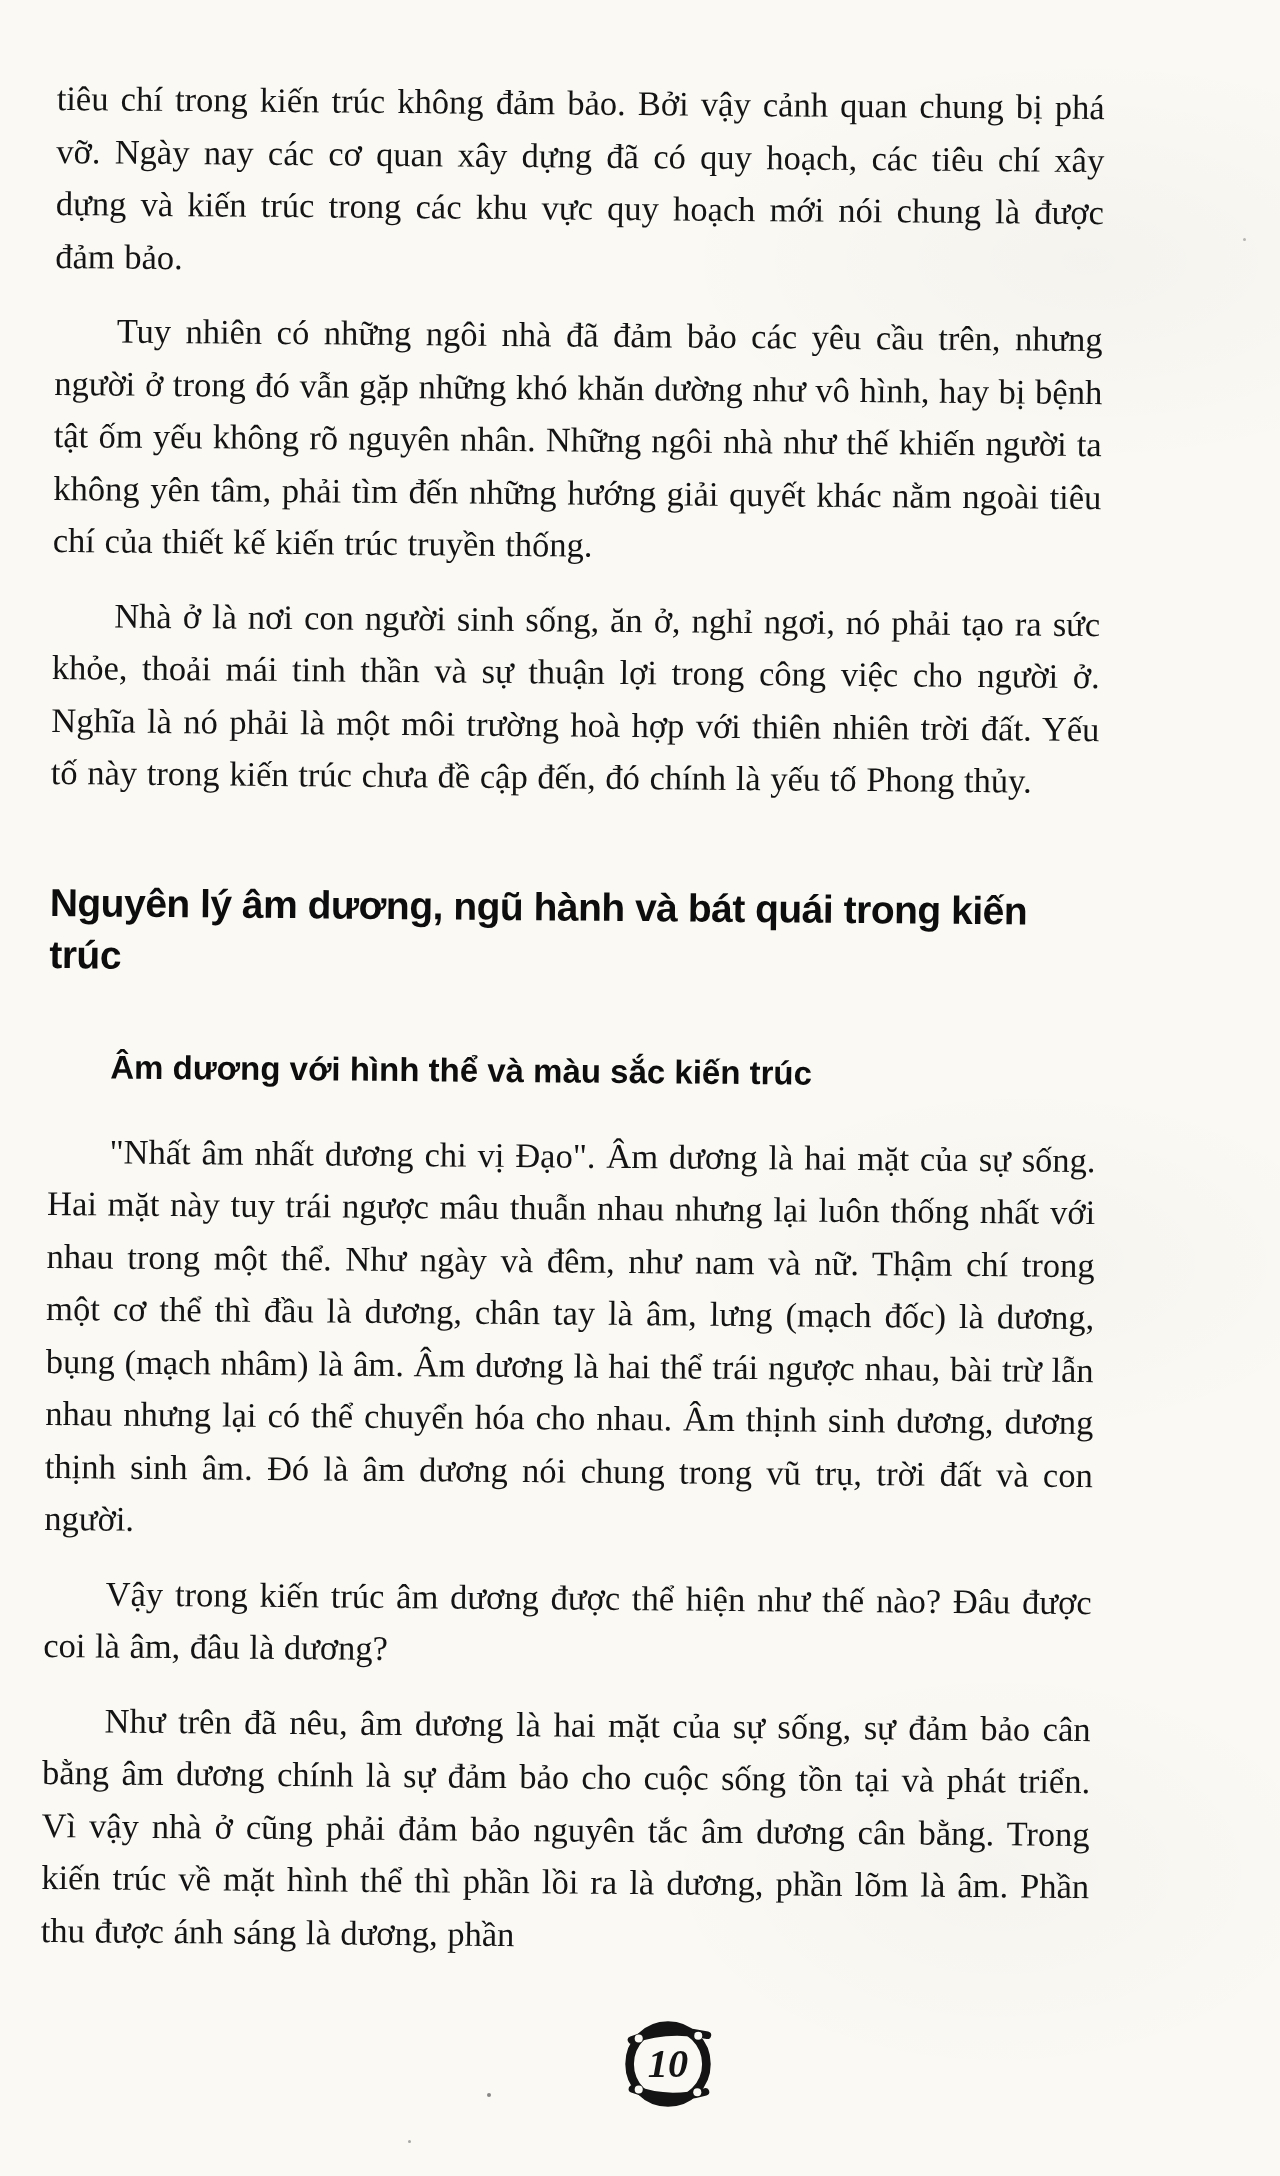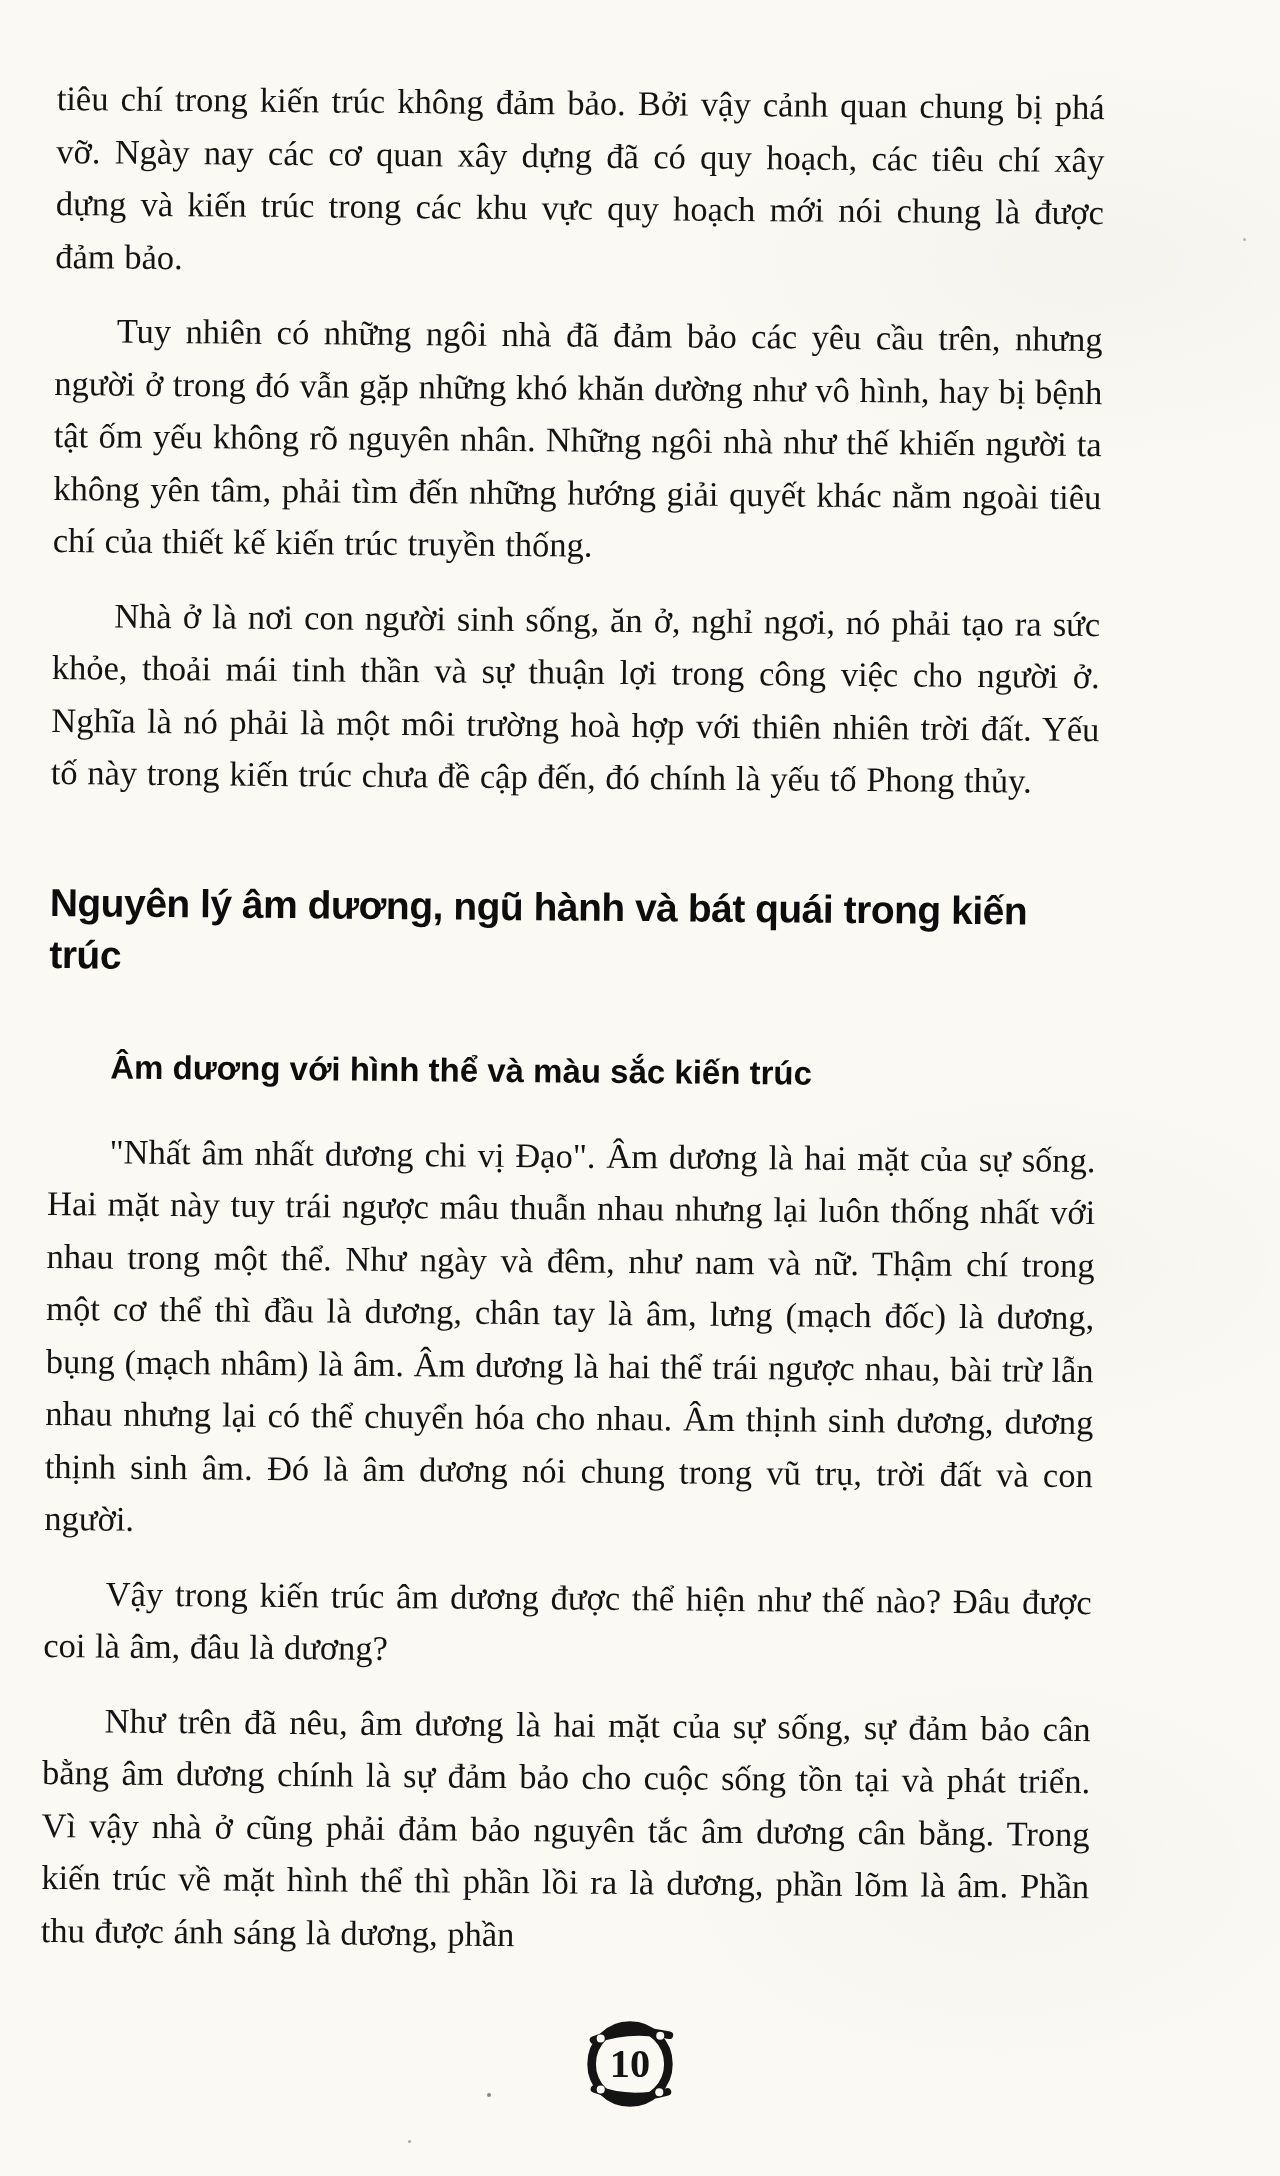--- a/index.html
+++ b/index.html
@@ -30,21 +30,21 @@
     margin:78px 0 0 0;text-align:left;text-indent:0;
     color:#0d0d0d;
   }
   .sub-heading{
     font-family:"Liberation Sans", sans-serif;
     font-weight:bold;font-size:33px;line-height:44px;
     margin:64px 0 36px 62px;text-align:left;text-indent:0;
     color:#0d0d0d;
   }
   .page-number-badge{
-    position:absolute;left:582px;top:2016px;width:96px;height:96px;
+    position:absolute;left:620px;top:2016px;width:96px;height:96px;font-style:italic;
   }
   .badge-number{
     font-family:"Liberation Serif", serif;
     font-weight:bold;
     fill:#141414;
   }
   .speck{position:absolute;background:#555;border-radius:50%;}
 </style>
 </head>
 <body>

